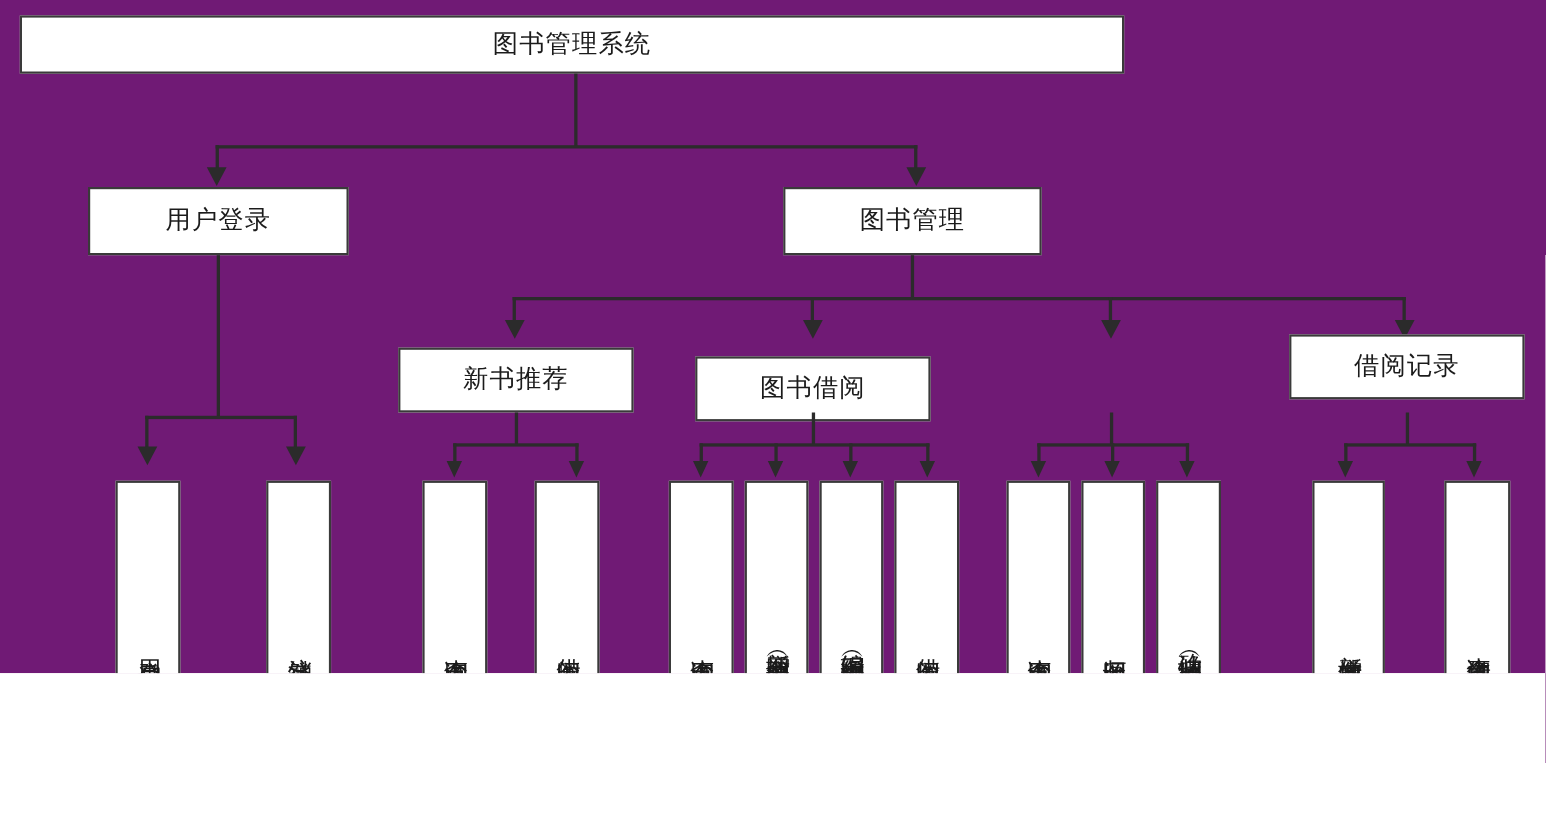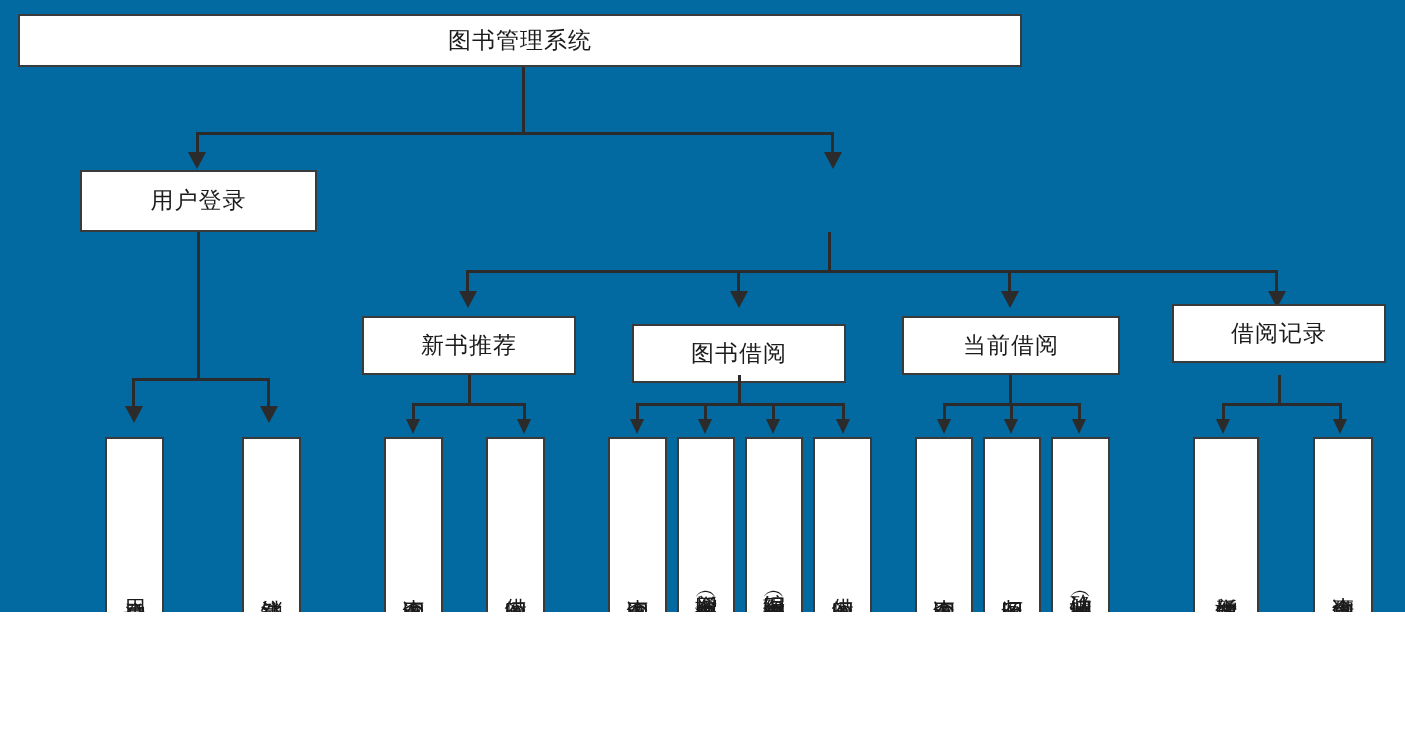--- a/index.html
+++ b/index.html
@@ -7,21 +7,21 @@
     padding: 0;
     background: #ffffff;
   }
   body {
     font-family: "DejaVu Sans", "Liberation Sans", sans-serif;
   }
   #canvas {
     position: relative;
     width: 1405px;
     height: 612px;
-    background: #0369a1;
+    background: #701a75;
     overflow: hidden;
   }
   .node {
     position: absolute;
     box-sizing: border-box;
     border: 2px solid #3a3a3a;
     background: #ffffff;
     display: flex;
     align-items: center;
     justify-content: center;
@@ -88,20 +88,23 @@
 
   <div class="edge vline" style="left:522px; top:67px; width:3px; height:67px;"></div>
   <div class="edge hline" style="left:196px; top:132px; width:638px; height:3px;"></div>
   <div class="edge vline" style="left:196px; top:132px; width:3px; height:22px;"></div>
   <div class="edge vline" style="left:831px; top:132px; width:3px; height:22px;"></div>
   <div class="arrow" style="left:188px; top:152px;"></div>
   <div class="arrow" style="left:824px; top:152px;"></div>
 
   <div class="node h" style="left:80px; top:170px; width:237px; height:62px;">
     <span>用户登录</span>
+  </div>
+  <div class="node h" style="left:712px; top:170px; width:235px; height:62px;">
+    <span>图书管理</span>
   </div>
 
   <div class="edge vline" style="left:197px; top:232px; width:3px; height:148px;"></div>
   <div class="edge hline" style="left:132px; top:378px; width:138px; height:3px;"></div>
   <div class="edge vline" style="left:132px; top:378px; width:3px; height:30px;"></div>
   <div class="edge vline" style="left:267px; top:378px; width:3px; height:30px;"></div>
   <div class="arrow" style="left:125px; top:406px;"></div>
   <div class="arrow" style="left:260px; top:406px;"></div>
 
   <div class="edge vline" style="left:828px; top:232px; width:3px; height:40px;"></div>
@@ -114,23 +117,20 @@
   <div class="arrow" style="left:730px; top:291px;"></div>
   <div class="arrow" style="left:1001px; top:291px;"></div>
   <div class="arrow" style="left:1268px; top:291px;"></div>
 
   <div class="node h" style="left:362px; top:316px; width:214px; height:59px;text-align:right;">
     <span>新书推荐</span>
   </div>
   <div class="node h" style="left:632px; top:324px; width:214px; height:59px;">
     <span>图书借阅</span>
   </div>
-  <div class="node h" style="left:902px; top:316px; width:218px; height:59px;">
-    <span>当前借阅</span>
-  </div>
   <div class="node h" style="left:1172px; top:304px; width:214px; height:59px;">
     <span>借阅记录</span>
   </div>
 
   <div class="edge vline" style="left:468px; top:375px; width:3px; height:30px;"></div>
   <div class="edge hline" style="left:412px; top:403px; width:114px; height:3px;"></div>
   <div class="edge vline" style="left:412px; top:403px; width:3px; height:18px;"></div>
   <div class="edge vline" style="left:523px; top:403px; width:3px; height:18px;"></div>
   <div class="arrow small" style="left:406px; top:419px;"></div>
   <div class="arrow small" style="left:517px; top:419px;"></div>

